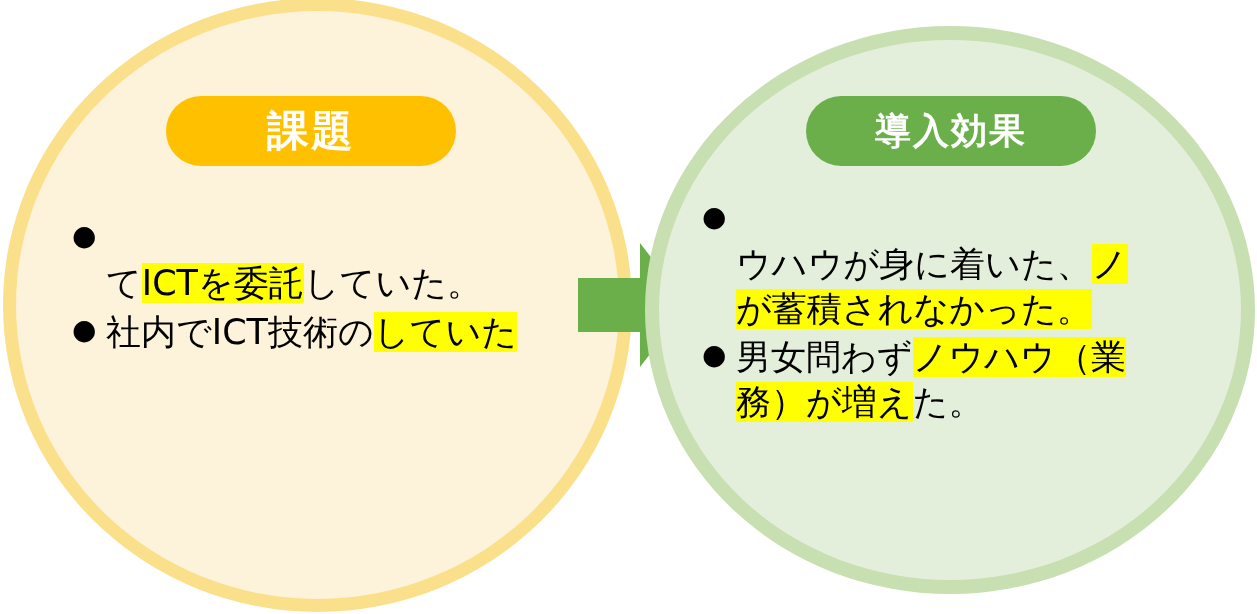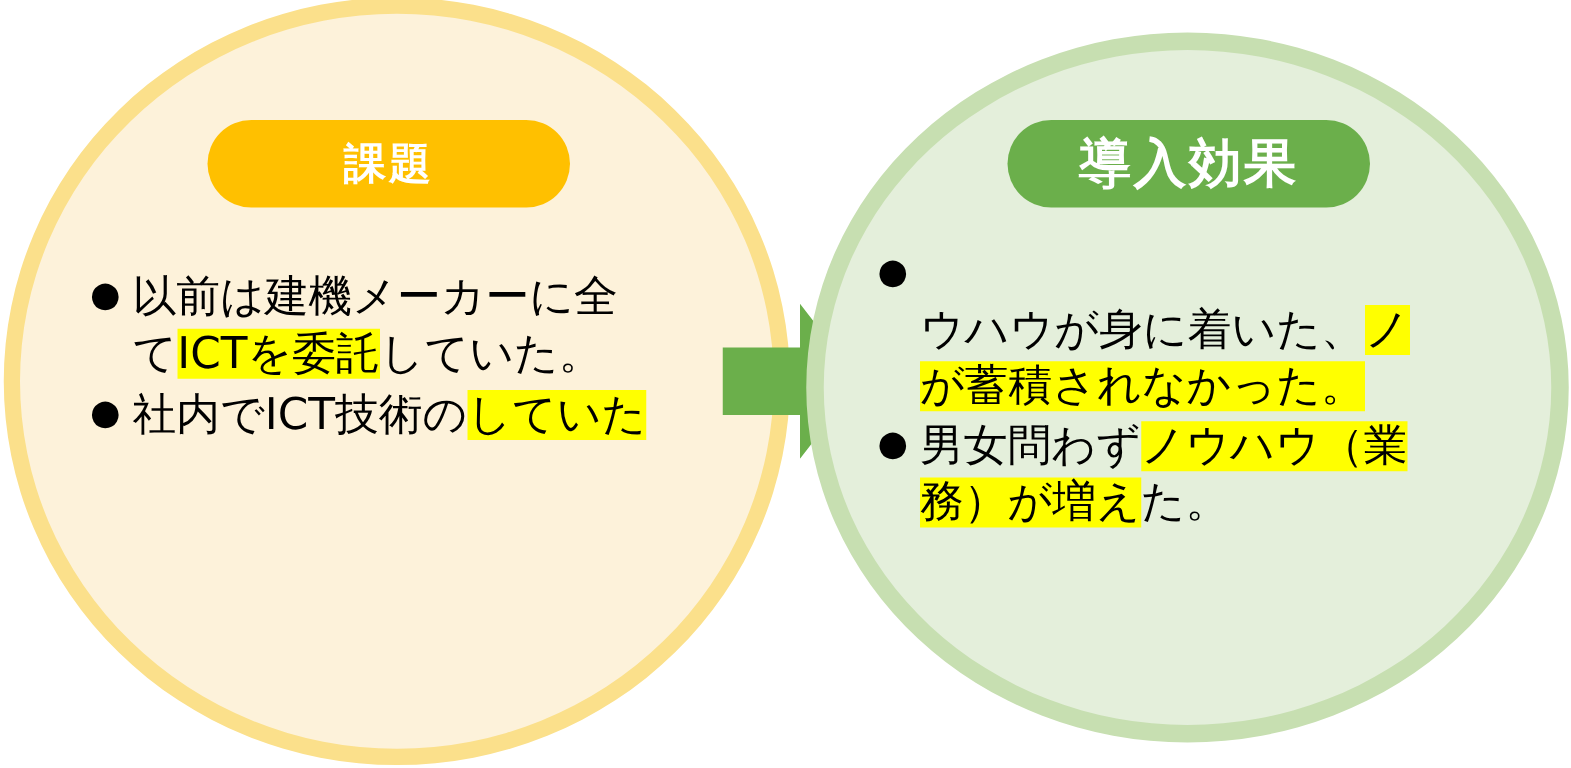--- a/index.html
+++ b/index.html
@@ -54,29 +54,29 @@
     font-weight: bold;
     letter-spacing: 2px;
     white-space: nowrap;
   }
   #challenge-pill {
     left: 166px;
     top: 96px;
     width: 290px;
     height: 70px;
     background: #FFC000;
-    font-size: 34px;
+    font-size: 42px;
   }
   #effect-pill {
     left: 806px;
     top: 96px;
     width: 290px;
     height: 70px;
     background: #6BAF4B;
-    font-size: 42px;
+    font-size: 36px;
   }
 
   
   .bullet-block {
     position: absolute;
     color: #000000;
     font-size: 35px;
     line-height: 1.28;
     font-family: "DejaVu Sans", "Liberation Sans", sans-serif;
   }
@@ -128,21 +128,21 @@
 
   <div class="pill" id="challenge-pill">
     <span>課題</span>
   </div>
 
   <div class="bullet-block" id="challenge-list">
 
     <div class="bullet-item">
       <span class="bullet-dot">●</span>
       <span class="bullet-text">
-        <span>以前は建機メーカーに全</span><br>
+        <br>
         <span>て</span><span class="hl">ICTを委託</span><span>していた。</span>
       </span>
     </div>
 
     <div class="bullet-item">
       <span class="bullet-dot">●</span>
       <span class="bullet-text">
         <span>社内でICT技術の</span><span class="hl">していた</span><br>
         <span></span>
       </span>

